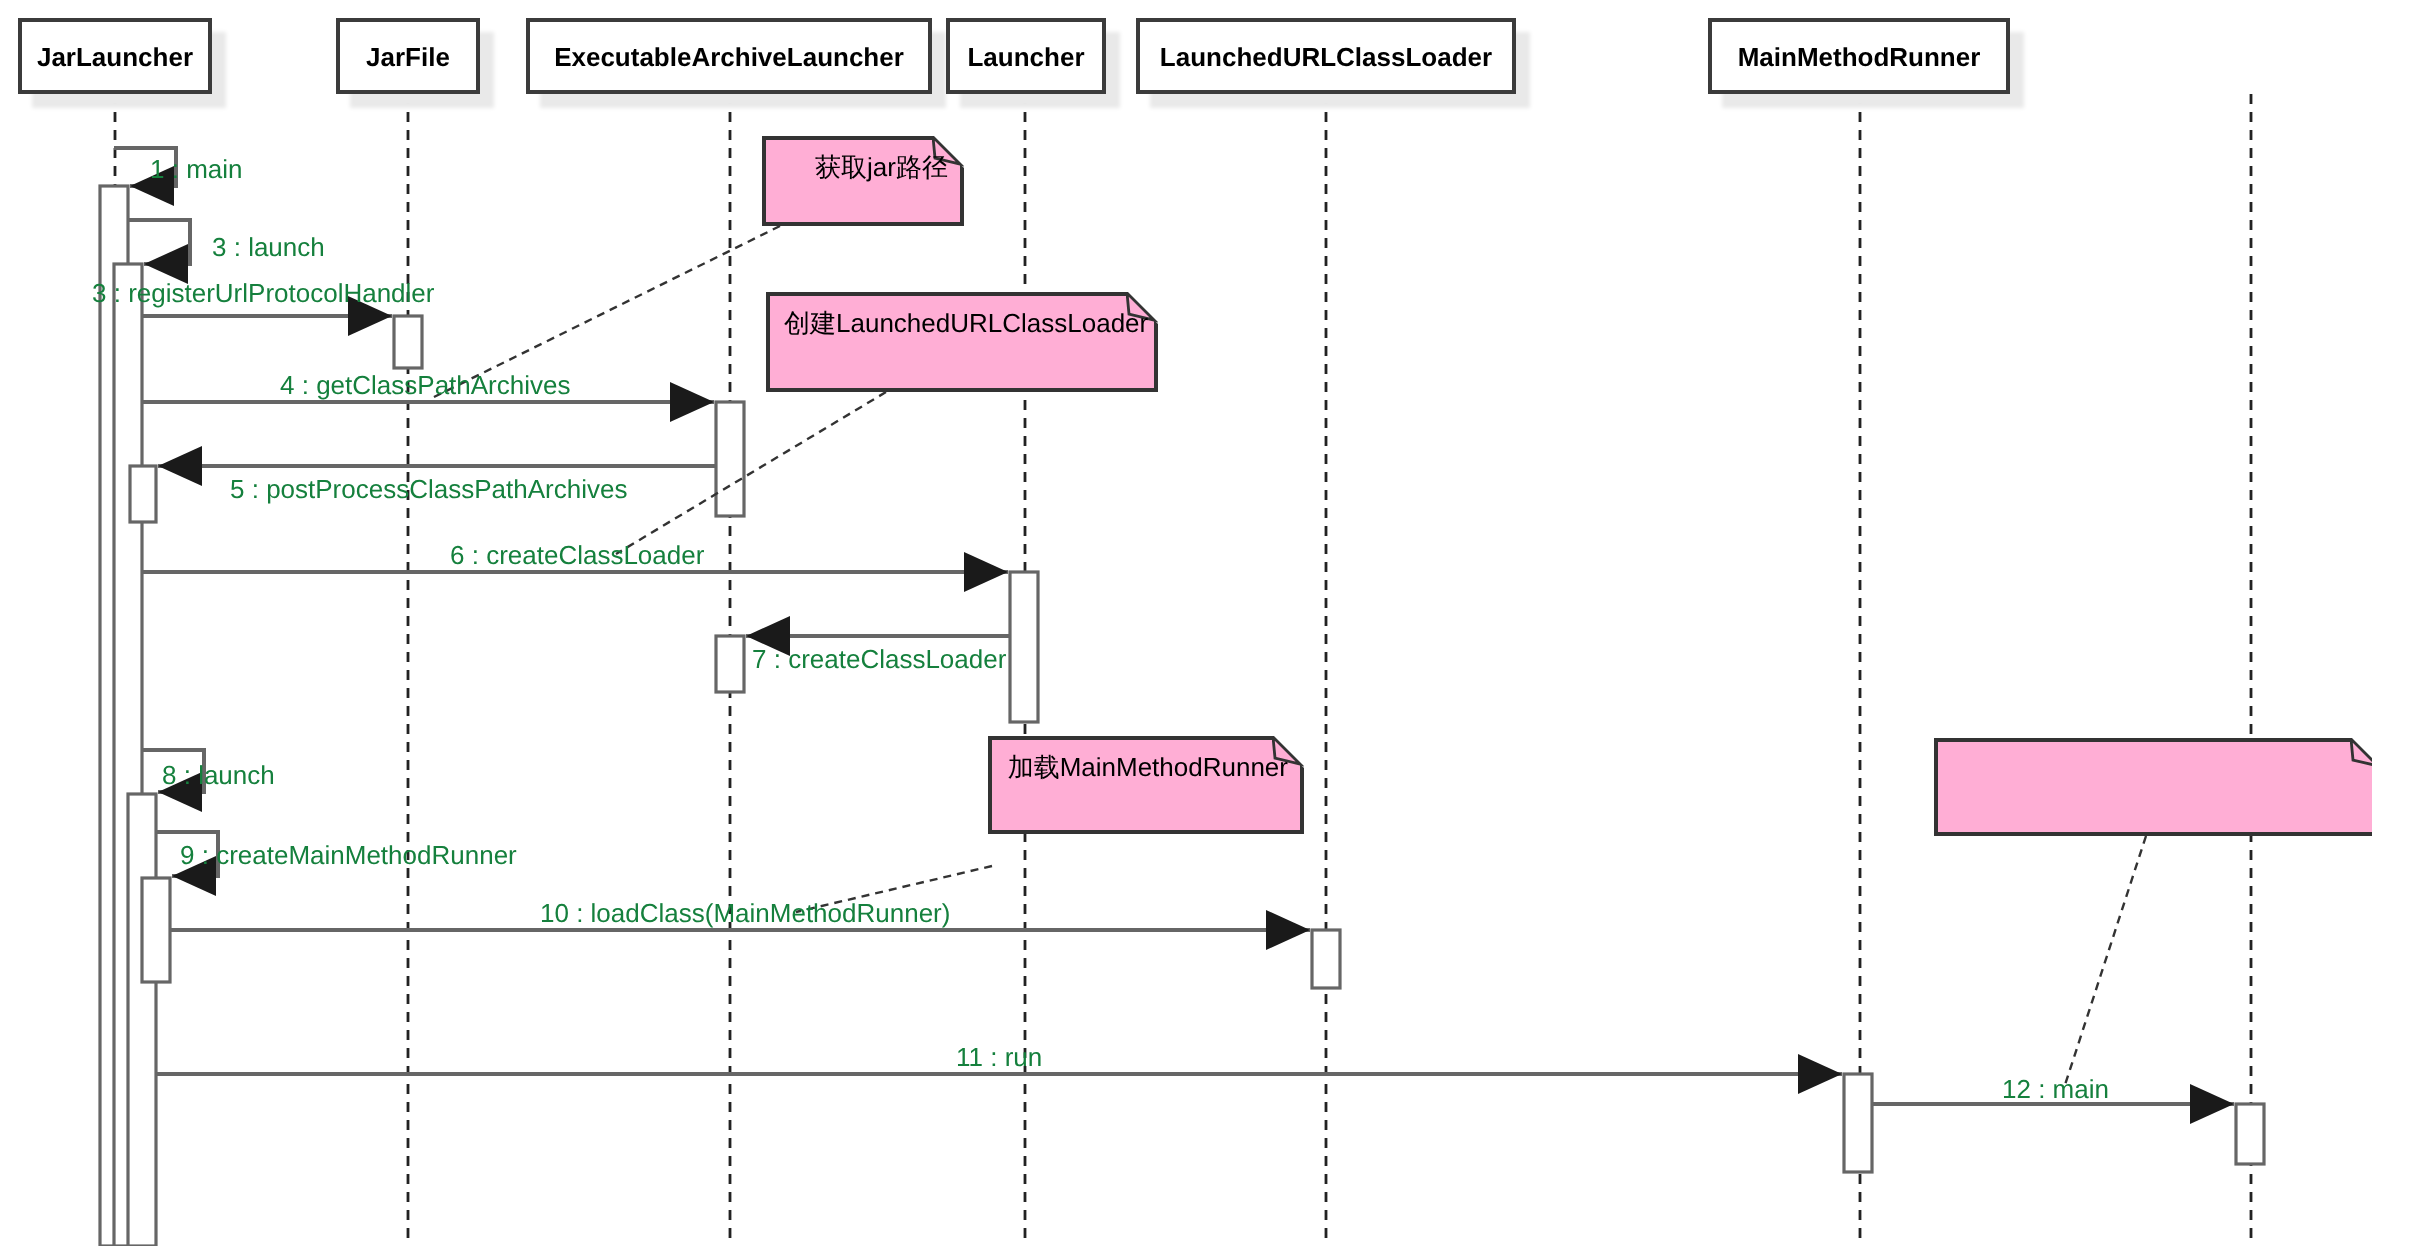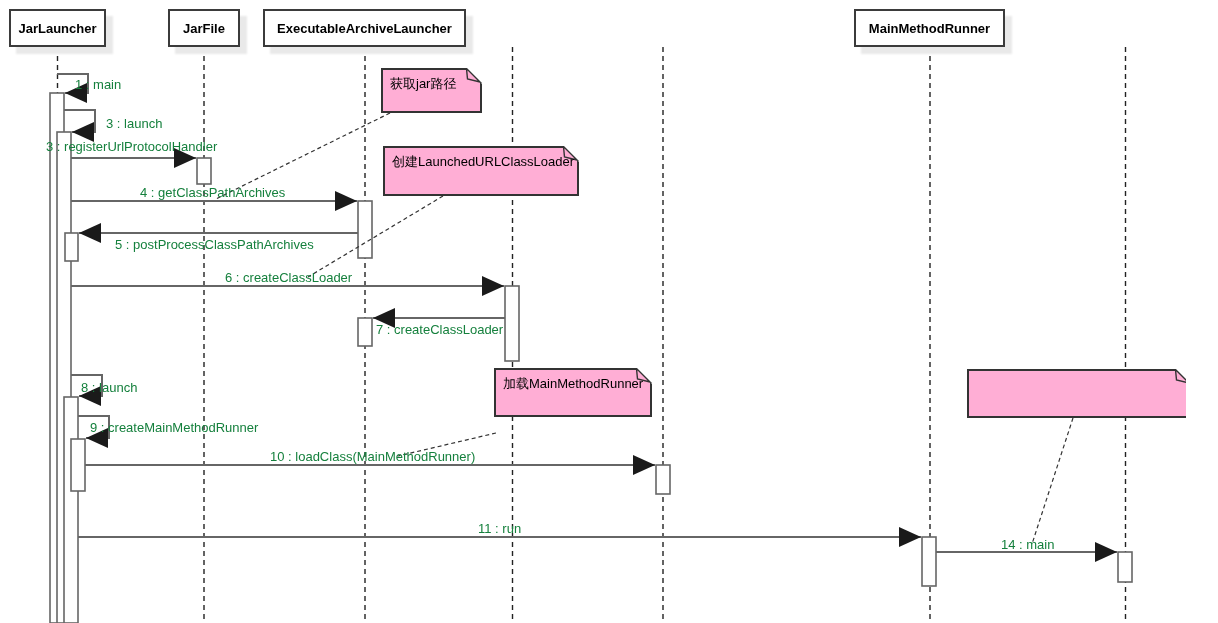--- a/index.html
+++ b/index.html
@@ -27,20 +27,21 @@
     font-size:13px;line-height:14px;color:#15803d;
     white-space:nowrap;
     z-index:3;
   }
   .note{
     position:absolute;
     background:#ffaed5;
     border:2px solid #333333;
     box-sizing:border-box;
     z-index:2;
+    text-align:right;
   }
   .note-text{
     position:absolute;left:7px;top:6px;right:6px;
     font-size:13px;line-height:15px;color:#000000;
     white-space:nowrap;
   }
   .fold{position:absolute;top:-2px;right:-2px;}
 </style>
 </head>
 <body>
@@ -98,34 +99,36 @@
       <line x1="390" y1="113" x2="216" y2="199"></line>
       <line x1="443" y1="196" x2="308" y2="277"></line>
       <line x1="496" y1="433" x2="398" y2="456"></line>
       <line x1="1073" y1="418" x2="1032" y2="544"></line>
     </g>
   </svg>
 
   <div class="pbox" style="left:9px;width:97px">JarLauncher</div>
   <div class="pbox" style="left:168px;width:72px">JarFile</div>
   <div class="pbox" style="left:263px;width:203px">ExecutableArchiveLauncher</div>
+  <div class="pbox" style="left:473px;width:80px">Launcher</div>
+  <div class="pbox" style="left:568px;width:190px">LaunchedURLClassLoader</div>
   <div class="pbox" style="left:854px;width:151px">MainMethodRunner</div>
 
   <div class="mlabel" style="left:75px;top:78px">1 : main</div>
   <div class="mlabel" style="left:106px;top:117px">3 : launch</div>
   <div class="mlabel" style="left:46px;top:140px">3 : registerUrlProtocolHandler</div>
   <div class="mlabel" style="left:140px;top:186px">4 : getClassPathArchives</div>
   <div class="mlabel" style="left:115px;top:238px">5 : postProcessClassPathArchives</div>
   <div class="mlabel" style="left:225px;top:271px">6 : createClassLoader</div>
   <div class="mlabel" style="left:376px;top:323px">7 : createClassLoader</div>
   <div class="mlabel" style="left:81px;top:381px">8 : launch</div>
   <div class="mlabel" style="left:90px;top:421px">9 : createMainMethodRunner</div>
   <div class="mlabel" style="left:270px;top:450px">10 : loadClass(MainMethodRunner)</div>
   <div class="mlabel" style="left:478px;top:522px">11 : run</div>
-  <div class="mlabel" style="left:1001px;top:538px">14 : main</div>
+  <div class="mlabel" style="left:1001px;top:538px">12 : main</div>
 
   <div class="note" style="left:381px;top:68px;width:101px;height:45px">
     <svg class="fold" width="16" height="16" viewBox="0 0 16 16">
       <path d="M0,0 L16,0 L16,16 Z" fill="#ffffff"></path>
       <path d="M0.5,0.5 L14,14 L1.5,11 Z" fill="#ffaed5" stroke="#333333" stroke-width="1.4"></path>
     </svg>
     <div class="note-text">获取jar路径</div>
   </div>
 
   <div class="note" style="left:383px;top:146px;width:196px;height:50px">

